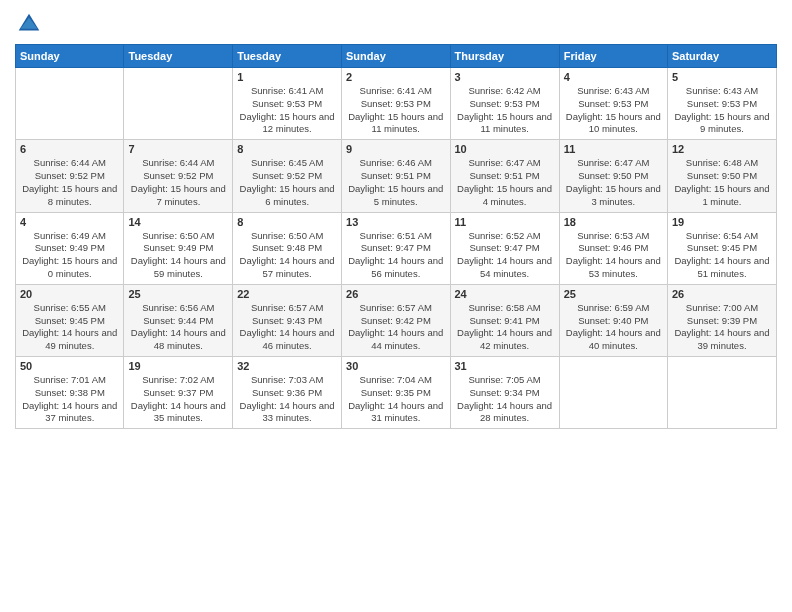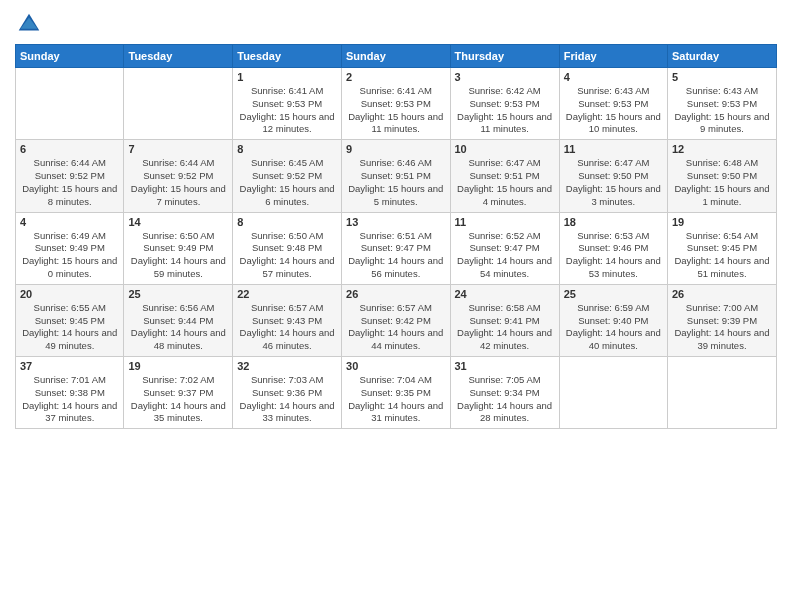--- a/index.html
+++ b/index.html
@@ -241,21 +241,21 @@
             <span class="day-num">25</span>
             <div class="day-info">Sunrise: 6:59 AM<br>Sunset: 9:40 PM<br>Daylight: 14 hours and 40 minutes.</div>
           </td>
           <td>
             <span class="day-num">26</span>
             <div class="day-info">Sunrise: 7:00 AM<br>Sunset: 9:39 PM<br>Daylight: 14 hours and 39 minutes.</div>
           </td>
         </tr>
         <tr>
           <td>
-            <span class="day-num">37</span>
+            <span class="day-num">50</span>
             <div class="day-info">Sunrise: 7:01 AM<br>Sunset: 9:38 PM<br>Daylight: 14 hours and 37 minutes.</div>
           </td>
           <td>
             <span class="day-num">19</span>
             <div class="day-info">Sunrise: 7:02 AM<br>Sunset: 9:37 PM<br>Daylight: 14 hours and 35 minutes.</div>
           </td>
           <td>
             <span class="day-num">32</span>
             <div class="day-info">Sunrise: 7:03 AM<br>Sunset: 9:36 PM<br>Daylight: 14 hours and 33 minutes.</div>
           </td>

